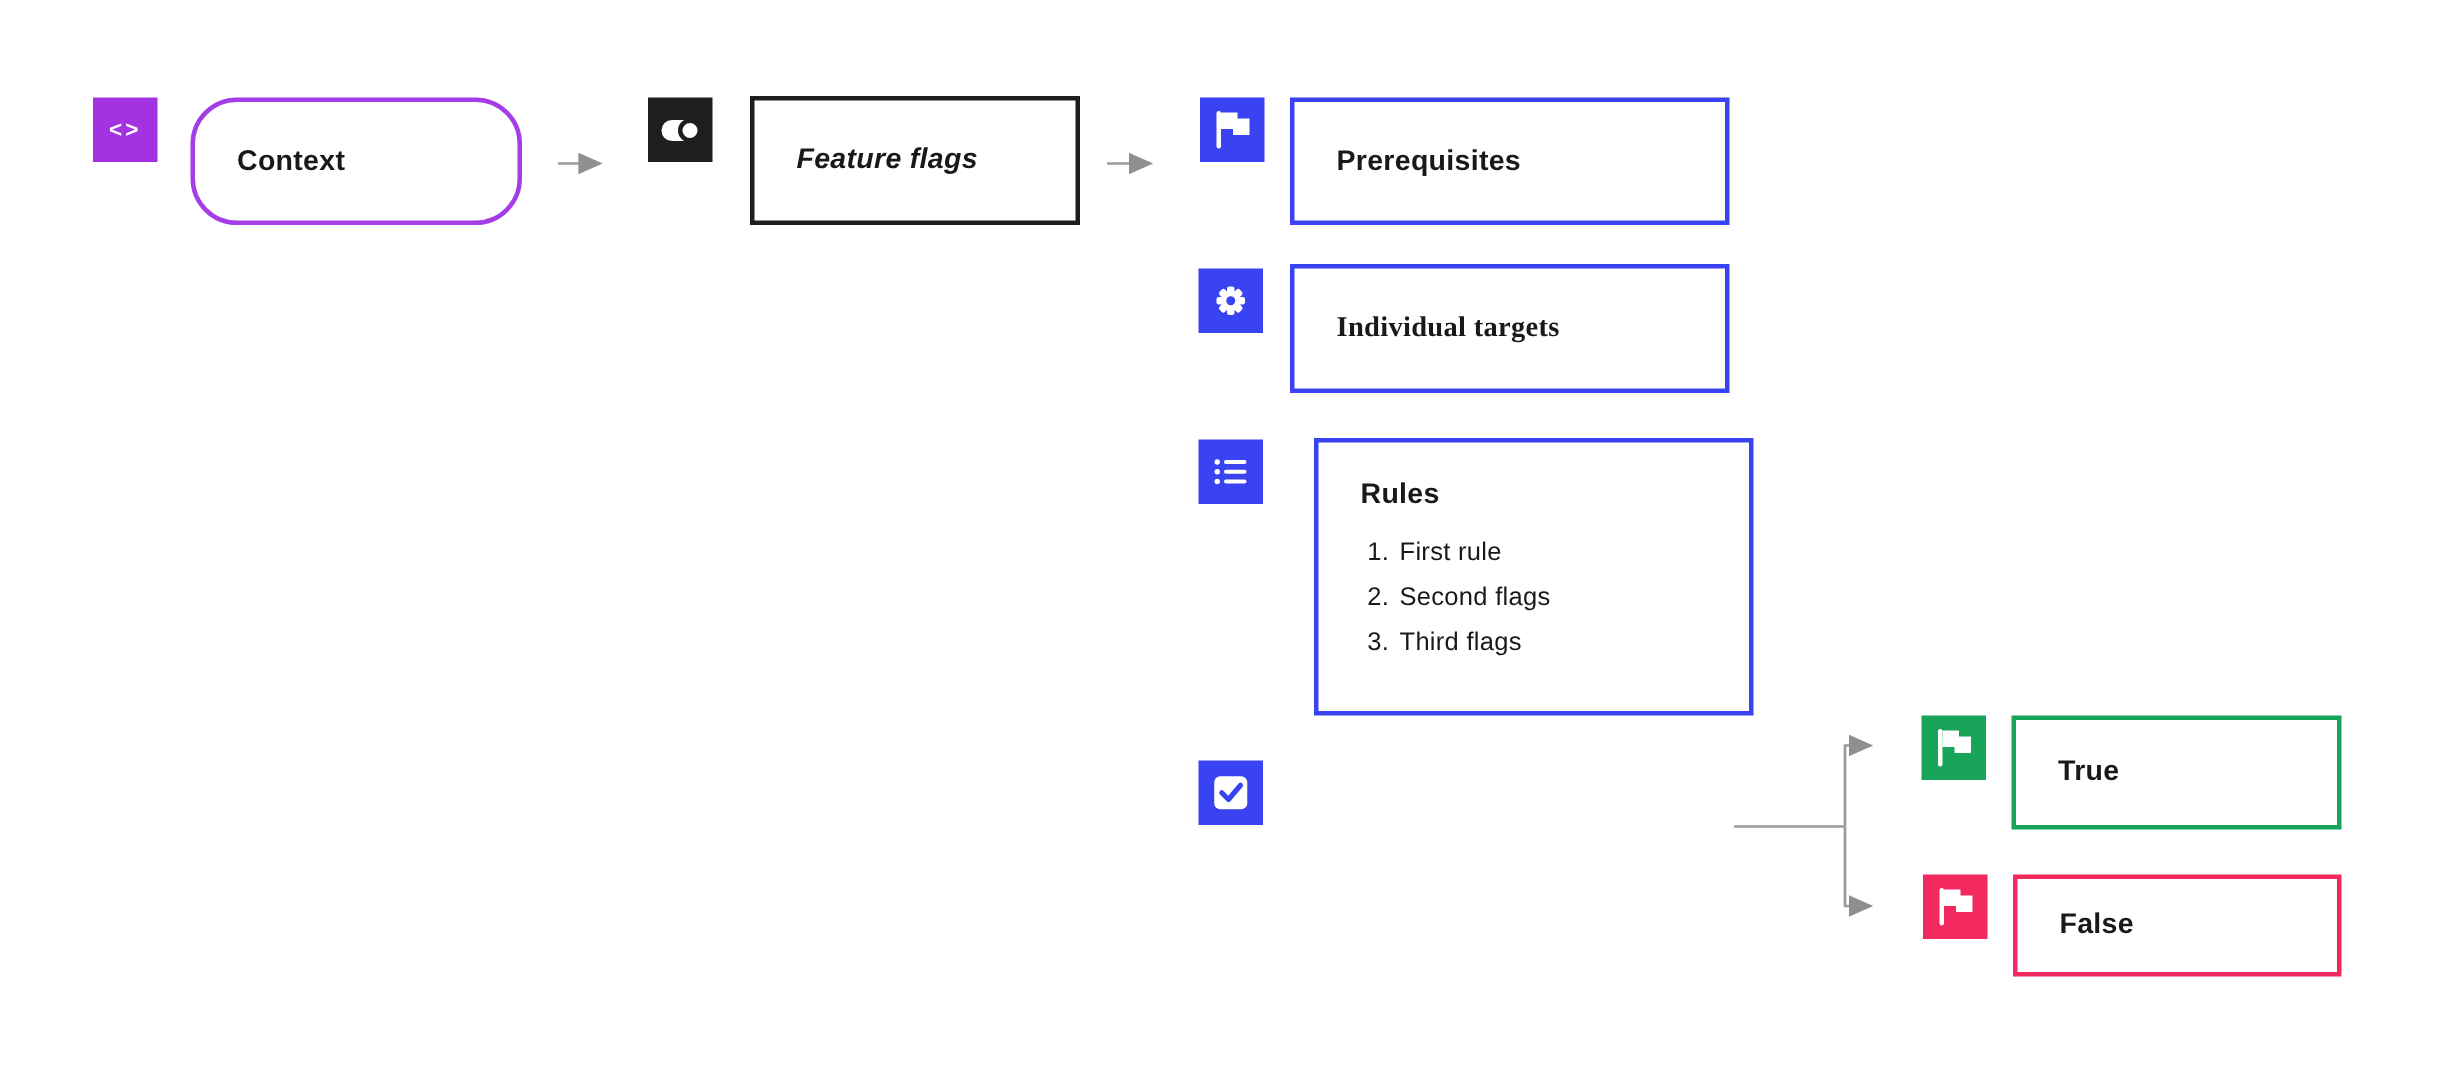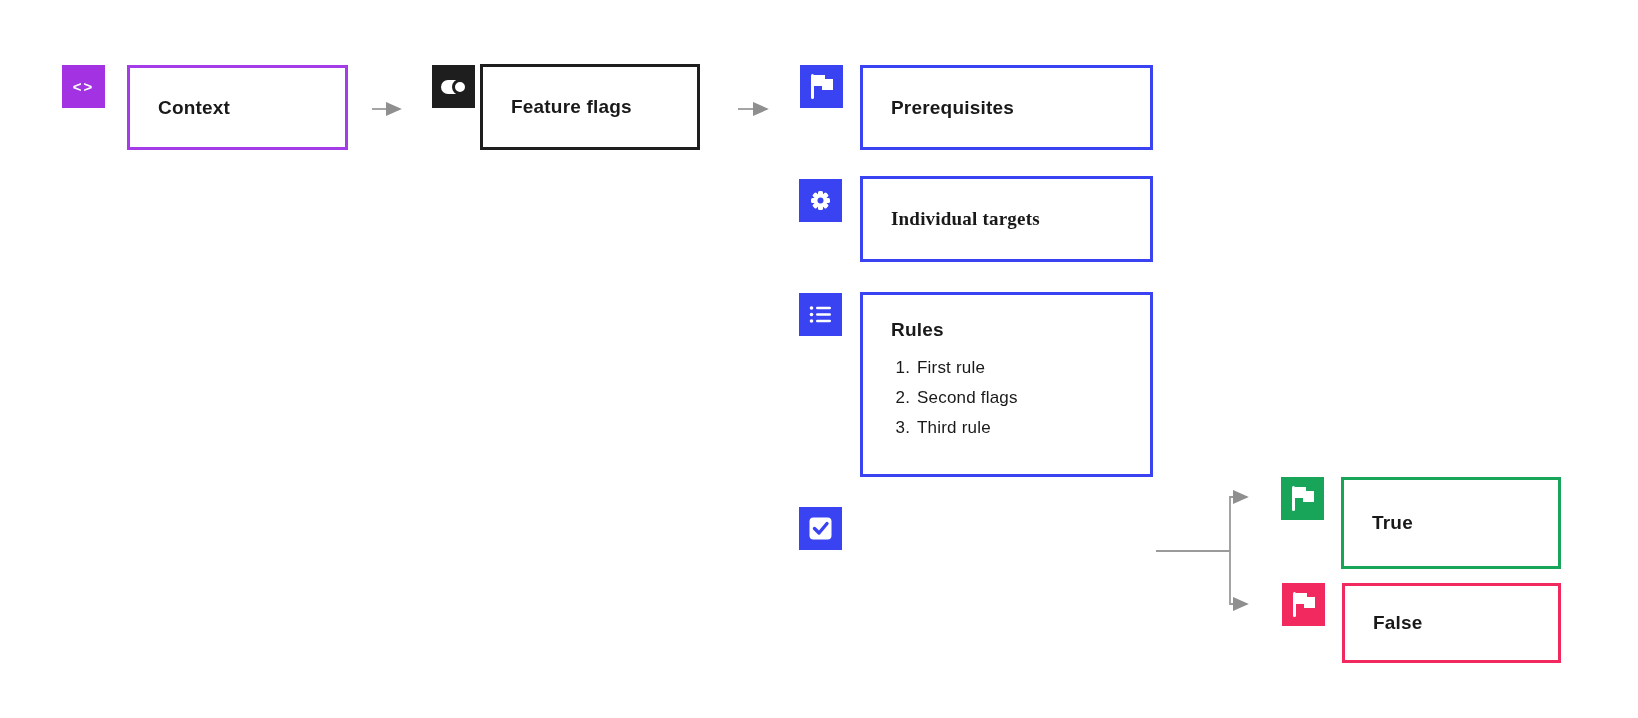--- a/index.html
+++ b/index.html
@@ -17,26 +17,26 @@
   .tile-red{background:var(--red,#f2295e);}
   .code-glyph{color:#fff;font-weight:700;font-size:15px;letter-spacing:2px;line-height:1;}
   .toggle-pill{position:relative;width:26px;height:14px;background:#fff;border-radius:8px;}
   .toggle-knob{position:absolute;right:-1px;top:-1px;width:16px;height:16px;border-radius:50%;
     background:#fff;border:3px solid var(--black,#1e1e1e);box-sizing:border-box;}
   .node-box{
     position:absolute;background:#fff;box-sizing:border-box;border:3px solid var(--blue,#3a43f2);
     display:flex;align-items:center;padding-left:28px;
     font-size:19px;font-weight:700;letter-spacing:.2px;
   }
-  .border-purple{border-color:var(--purple-border,#a43ce8);}
+  .border-purple{border-color:var(--purple-border,#a43ce8);border-radius:31px;}
   .border-black{border-color:var(--black,#1e1e1e);}
   .border-blue{border-color:var(--blue,#3a43f2);}
   .border-green{border-color:var(--green,#18a55a);}
   .border-red{border-color:var(--red,#f2295e);}
-  .rules-box{display:block;padding:24px 0 0 28px;}
+  .rules-box{display:block;padding:24px 0 0 28px;margin-left:16px;}
   .rules-title{font-size:19px;font-weight:700;}
   .rules-list{margin:12px 0 0 0;padding-left:24px;font-size:17px;font-weight:400;line-height:30px;}
   .rules-list li{padding-left:2px;}
   .connectors{position:absolute;left:0;top:0;pointer-events:none;}
 </style>
 </head>
 <body>
 
 <div class="canvas">
 
@@ -58,21 +58,21 @@
   </div>
   <div class="node-box border-purple" style="left:127px;top:65px;width:221px;height:85px;">
     <span>Context</span>
   </div>
 
   <div class="icon-tile tile-black" style="left:432px;top:65px;">
     <span class="toggle-pill">
       <span class="toggle-knob"></span>
     </span>
   </div>
-  <div class="node-box border-black" style="left:480px;top:64px;width:220px;height:86px;">
+  <div class="node-box border-black" style="left:500px;top:64px;width:220px;height:86px;font-style:italic;">
     <span>Feature flags</span>
   </div>
 
   <div class="icon-tile tile-blue" style="left:800px;top:65px;">
     <svg width="43" height="43" viewBox="0 0 43 43">
       <rect x="11" y="9" width="3" height="25" rx="1.5" fill="#fff"></rect>
       <path d="M14 10 h11 v4 h8 v11 h-11 v-4 h-8 z" fill="#fff"></path>
     </svg>
   </div>
   <div class="node-box border-blue" style="left:860px;top:65px;width:293px;height:85px;text-align:center;">
@@ -105,44 +105,44 @@
         <circle cx="12.5" cy="28" r="1.8"></circle>
         <rect x="17" y="26.7" width="15" height="2.6" rx="1.3"></rect>
       </g>
     </svg>
   </div>
   <div class="node-box border-blue rules-box" style="left:860px;top:292px;width:293px;height:185px;">
     <div class="rules-title">Rules</div>
     <ol class="rules-list">
       <li>First rule</li>
       <li>Second flags</li>
-      <li>Third rule</li>
+      <li>Third flags</li>
     </ol>
   </div>
 
   <div class="icon-tile tile-blue" style="left:799px;top:507px;">
     <svg width="43" height="43" viewBox="0 0 43 43">
       <rect x="10.5" y="10.5" width="22" height="22" rx="4" fill="#fff"></rect>
       <path d="M15.5 21.5 l4.5 4.5 L28 16.5" fill="none" stroke="var(--blue,#3a43f2)" stroke-width="3.4" stroke-linecap="round" stroke-linejoin="round"></path>
     </svg>
   </div>
 
   <div class="icon-tile tile-green" style="left:1281px;top:477px;">
     <svg width="43" height="43" viewBox="0 0 43 43">
       <rect x="11" y="9" width="3" height="25" rx="1.5" fill="#fff"></rect>
       <path d="M14 10 h11 v4 h8 v11 h-11 v-4 h-8 z" fill="#fff"></path>
     </svg>
   </div>
-  <div class="node-box border-green" style="left:1341px;top:477px;width:220px;height:92px;">
+  <div class="node-box border-green" style="left:1341px;top:477px;width:220px;height:76px;">
     <span>True</span>
   </div>
 
   <div class="icon-tile tile-red" style="left:1282px;top:583px;">
     <svg width="43" height="43" viewBox="0 0 43 43">
       <rect x="11" y="9" width="3" height="25" rx="1.5" fill="#fff"></rect>
       <path d="M14 10 h11 v4 h8 v11 h-11 v-4 h-8 z" fill="#fff"></path>
     </svg>
   </div>
-  <div class="node-box border-red" style="left:1342px;top:583px;width:219px;height:80px;">
+  <div class="node-box border-red" style="left:1342px;top:583px;width:219px;height:68px;">
     <span>False</span>
   </div>
 
 </div>
 
 </body></html>

